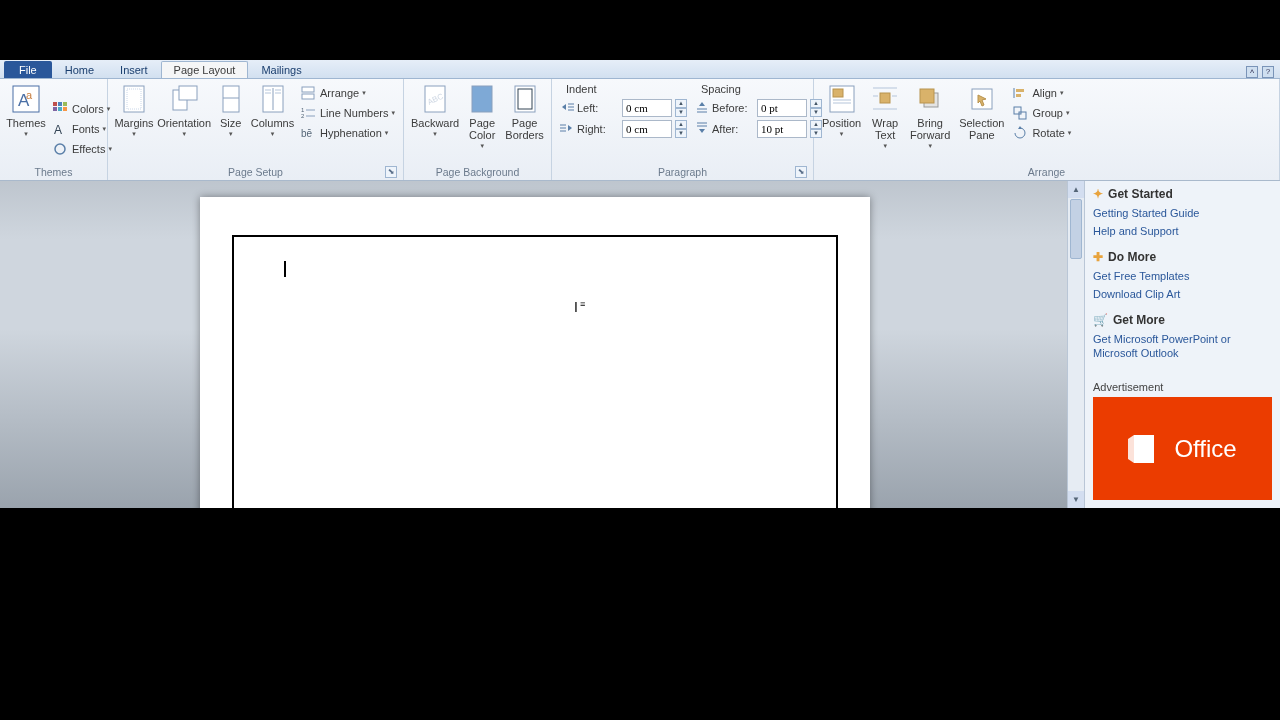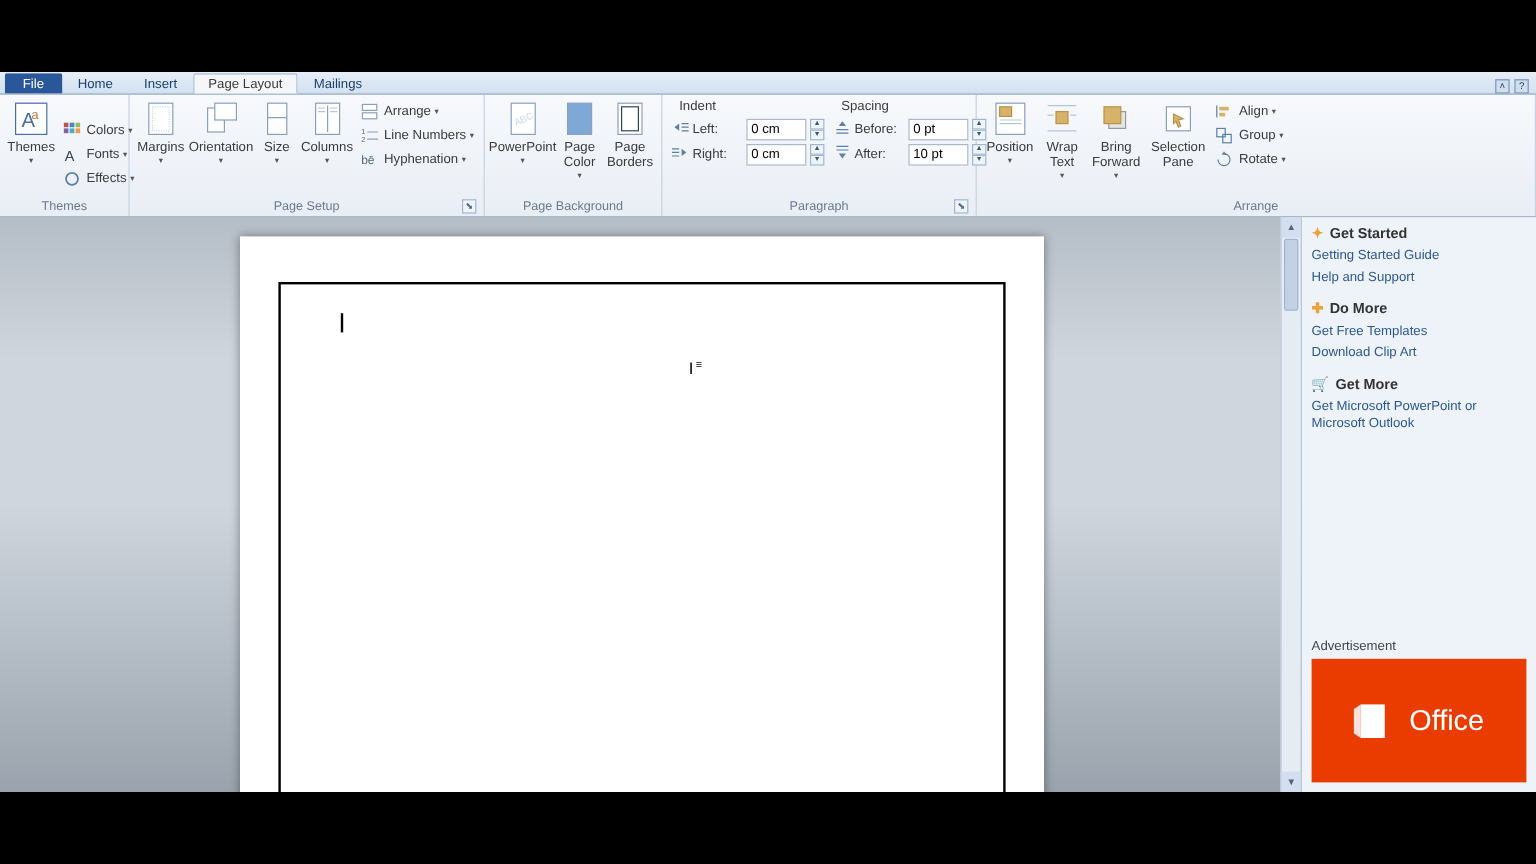--- a/index.html
+++ b/index.html
@@ -1,17 +1,17 @@
 <!DOCTYPE html>
 <html><head>
 <meta charset="utf-8">
 <style>
 * { box-sizing: border-box; margin: 0; padding: 0; font-family: "Segoe UI", Tahoma, sans-serif; }
 body { background: #000; width: 1280px; height: 720px; overflow: hidden; position: relative; }
-.app-wrap { position: absolute; left: 0; top: 60px; width: 1280px; height: 600px; background: linear-gradient(#9aa3ad, #cfd6de 40%, #cfd6de 60%, #9aa3ad); }
+.app-wrap { position: absolute; left: 0; top: 60px; width: 1280px; height: 448px; background: linear-gradient(#9aa3ad, #cfd6de 40%, #cfd6de 60%, #9aa3ad); }
 .tabs { height: 19px; background: linear-gradient(#e6eef8, #d2e0f0); display: flex; align-items: flex-end; font-size: 11px; border-bottom: 1px solid #9fb6d1; }
 .tab { padding: 2px 12px 2px; color: #1a3e6e; cursor: pointer; border: 1px solid transparent; border-bottom: none; border-radius: 2px 2px 0 0; }
 .tab.file { background: #2a579a; color: #fff; padding-left: 14px; padding-right: 14px; margin-left: 4px; }
 .tab.active { background: #f5f6f7; border-color: #9fb6d1; color: #3b3b3b; }
 .win-ctl { margin-left: auto; display: flex; gap: 4px; padding-right: 6px; }
 .win-ctl span { width: 12px; height: 12px; background: #cfdff0; border: 1px solid #7a94b8; font-size: 8px; line-height: 10px; text-align: center; color: #335; }
 
 .ribbon { height: 102px; background: linear-gradient(#f7f9fc, #e9eef5); border-bottom: 1px solid #a9b9cc; display: flex; font-size: 11px; color: #3b3b3b; }
 .group { border-right: 1px solid #c6d3e2; display: flex; flex-direction: column; padding: 2px 4px 0; }
 .group-body { flex: 1; display: flex; align-items: flex-start; }
@@ -24,21 +24,21 @@
 .big-btn .drop { font-size: 7px; color: #555; margin-top: 1px; }
 
 .small-row { display: flex; align-items: center; height: 20px; padding: 0 4px; cursor: pointer; white-space: nowrap; }
 .small-row .sic { width: 16px; height: 16px; margin-right: 4px; display: inline-flex; align-items: center; justify-content: center; }
 .small-row .sdrop { font-size: 7px; color: #555; margin-left: 3px; }
 
 .stack { display: flex; flex-direction: column; justify-content: center; }
 
 .field-row { display: flex; align-items: center; height: 21px; gap: 3px; }
 .field-row .flabel { width: 42px; font-size: 11px; }
-.field-row input { width: 50px; height: 18px; font-size: 11px; padding: 0 3px; border: 1px solid #abb8c9; background: #fff; }
+.field-row input { width: 50px; height: 18px; font-size: 11px; padding: 0 3px; border: 1px solid #abb8c9; background: #fff; font-family: Liberation Serif, serif; }
 .spinner { display: flex; flex-direction: column; }
 .spinner span { width: 12px; height: 9px; border: 1px solid #9fb6d1; background: #eef4fb; font-size: 6px; line-height: 7px; text-align: center; color: #456; }
 
 .workspace { position: absolute; left: 0; top: 121px; right: 0; bottom: 0; display: flex; }
 .doc-area { flex: 1; position: relative; overflow: hidden; }
 .page { position: absolute; left: 200px; top: 16px; width: 670px; height: 800px; background: #fff; box-shadow: 0 0 8px rgba(0,0,0,.4); }
 .page-inner { position: absolute; left: 32px; top: 38px; right: 32px; bottom: 32px; border: 2px solid #000; }
 .cursor-caret { position: absolute; left: 50px; top: 24px; width: 1.5px; height: 16px; background: #000; }
 .ibeam { position: absolute; left: 340px; top: 62px; font-size: 14px; color: #000; }
 .ibeam:after { content: "≡"; font-size: 9px; position: relative; top: -5px; left: 2px; color: #000; }
@@ -213,21 +213,21 @@
 
     <div class="group" style="width:148px">
       <div class="group-body">
         <div class="big-btn">
           <div class="ic">
               <svg width="26" height="30">
                 <rect x="3" y="2" width="20" height="26" fill="#fff" stroke="#8aa0bd"></rect>
                 <text x="5" y="18" font-size="8" fill="#cfd8e4" transform="rotate(-25 13 15)">ABC</text>
               </svg>
             </div>
-          <div class="lbl">PowerPoint</div>
+          <div class="lbl">Backward</div>
             <div class="drop">▾</div>
         </div>
         <div class="big-btn" style="min-width:40px">
           <div class="ic">
               <svg width="26" height="30">
                 <rect x="3" y="2" width="20" height="26" fill="#7ea9d6" stroke="#8aa0bd"></rect>
               </svg>
             </div>
           <div class="lbl" style="white-space:pre">Page
 Color</div>

